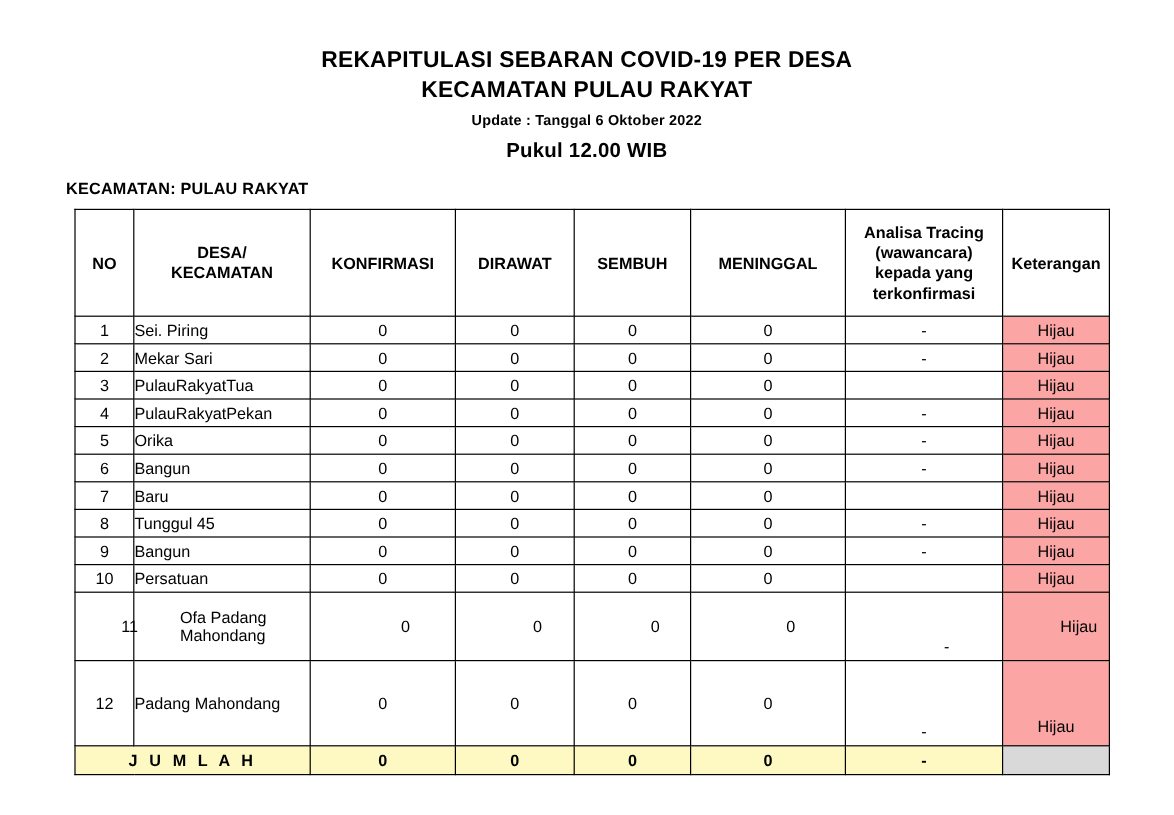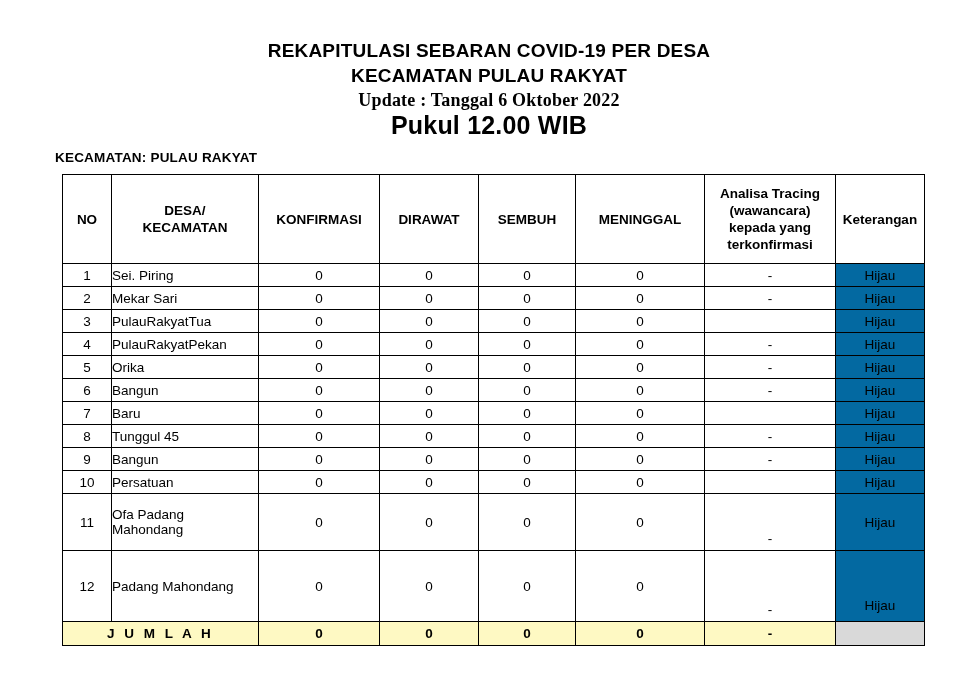--- a/index.html
+++ b/index.html
@@ -26,25 +26,24 @@
     text-align: center;
     padding-top: 38px;
   }
   .title-line {
     font-weight: bold;
     font-size: 19px;
     line-height: 25px;
     letter-spacing: 0.2px;
   }
   .title-line.l3 {
-    font-size: 18px;
-    font-family: Liberation Serif, serif;
+    font-size: 12px;
   }
   .title-line.l4 {
-    font-size: 25px;
+    font-size: 17px;
   }
   .subhead {
     margin-top: 12px;
     margin-left: 55px;
     font-weight: bold;
     font-size: 13.5px;
     letter-spacing: 0.2px;
   }
   table.rekap {
     border-collapse: collapse;
@@ -79,23 +78,23 @@
   tbody td {
     height: 22px;
     vertical-align: middle;
   }
   td.c-no { text-align: center; }
   td.c-desa { text-align: left; padding-left: 8px; }
   td.c-num { text-align: center; }
   td.c-analisa { text-align: center; }
   td.c-ket {
     text-align: center;
-    background: #0369a1;
-  }
-  tr.tall td { height: 52px; }
+    background: #fca5a5;
+  }
+  tr.tall td { height: 52px; padding-left: 38px; }
   tr.taller td { height: 62px; }
 
   tr.tall td.c-analisa, tr.taller td.c-analisa {
     vertical-align: bottom;
     padding-bottom: 4px;
   }
   tr.taller td.c-ket {
     vertical-align: bottom;
     padding-bottom: 8px;
   }

